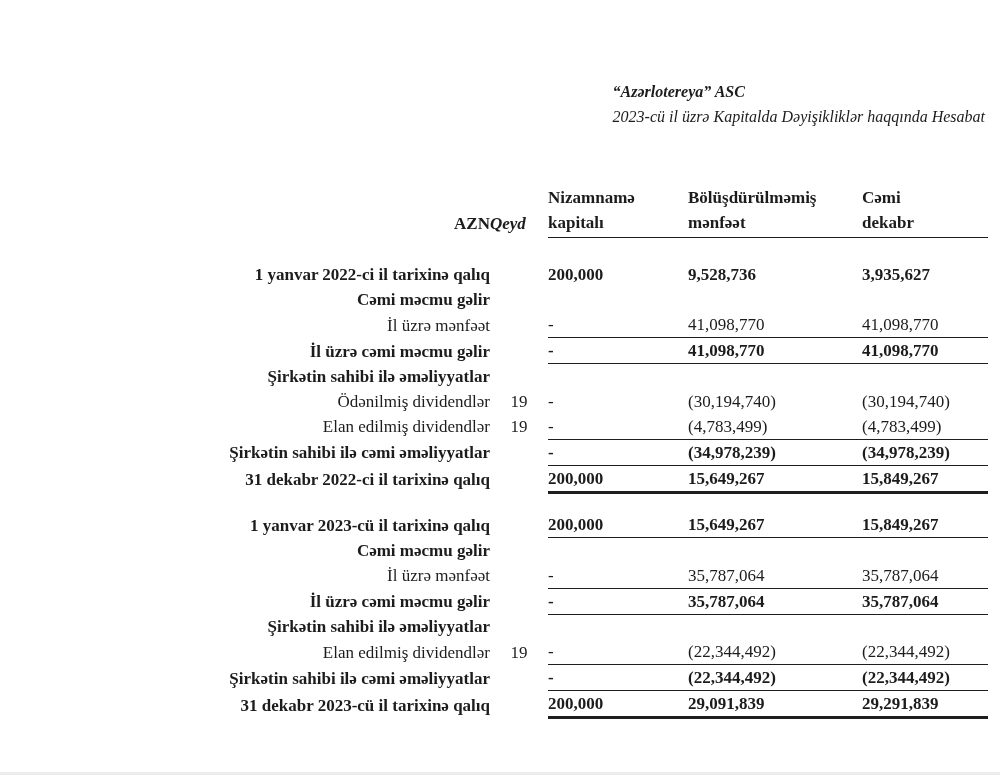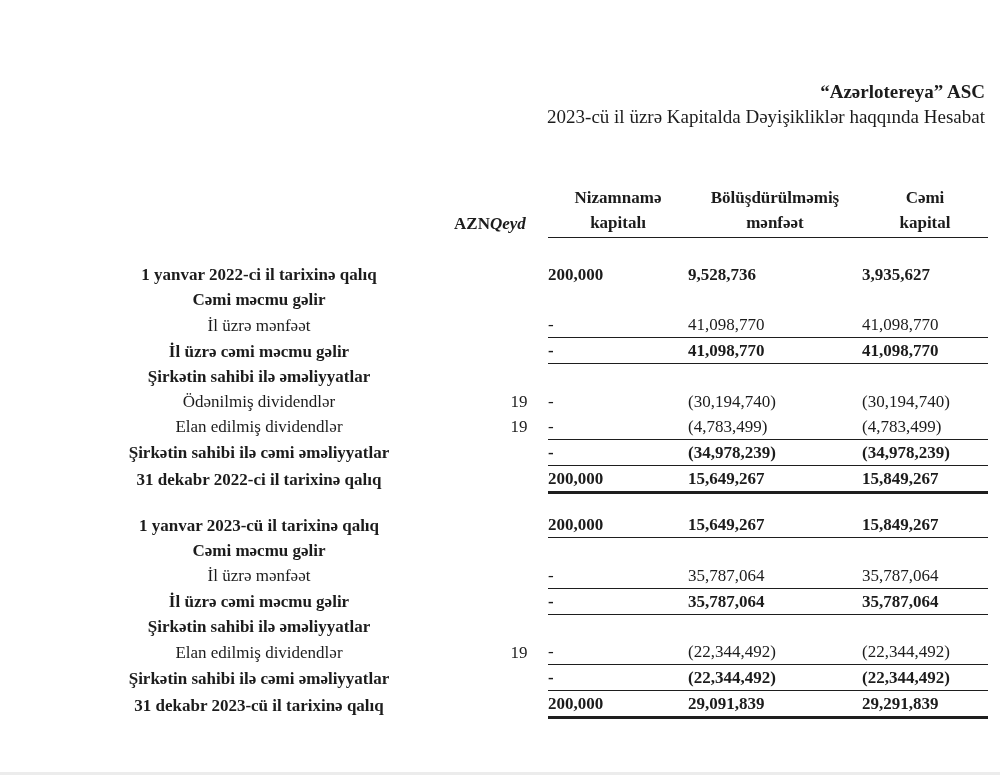--- a/index.html
+++ b/index.html
@@ -10,22 +10,22 @@
     position: relative;
   }
   body {
     font-family: "Liberation Serif", "DejaVu Serif", serif;
     color: var(--ink, #1c1c1c);
     -webkit-font-smoothing: antialiased;
   }
   .doc-header {
     position: absolute;
     top: 79px; right: 15px;
-    text-align: right;
-    font-size: 19px;
+    font-style: italic;
+    font-size: 16px;
     line-height: 25px;
     white-space: nowrap;
   }
   .doc-header .company { font-weight: bold; }
   table.equity {
     position: absolute;
     left: 28px; top: 185px;
     width: 960px;
     border-collapse: collapse;
     table-layout: fixed;
@@ -38,29 +38,29 @@
   col.c-num3  { width: 126px; }
   thead th {
     vertical-align: bottom;
     font-weight: bold;
     line-height: 25px;
     padding: 0 0 2px 0;
     white-space: nowrap;
   }
   thead th.lbl  { text-align: right; }
   thead th.note { text-align: left; font-style: italic; }
-  thead th.num  { text-align: center; border-bottom: 1.5px solid var(--rule, #1e1e1e); }
+  thead th.num  { text-align: left; border-bottom: 1.5px solid var(--rule, #1e1e1e); }
   tbody td {
     height: 25px;
     line-height: 25px;
     vertical-align: bottom;
     white-space: nowrap;
     padding: 0;
   }
-  tbody td.lbl  { text-align: center; }
+  tbody td.lbl  { text-align: right; }
   tbody td.note { text-align: center; }
   tbody td.num  { text-align: left; }
   tbody tr:first-child td { padding-top: 24px; }
   tr.bold td { font-weight: bold; }
   tr.line-thin  td.num { border-bottom: 1.5px solid var(--rule, #1e1e1e); }
   tr.line-thick td.num { border-bottom: 3px solid var(--rule, #1e1e1e); }
   tr.spacer td { height: 20px; padding: 0; }
   .scan-edge {
     position: absolute;
     left: 0; bottom: 0;
@@ -83,21 +83,21 @@
       <col class="c-num1">
       <col class="c-num2">
       <col class="c-num3">
   </colgroup>
   <thead>
     <tr>
       <th class="lbl">AZN</th>
       <th class="note">Qeyd</th>
       <th class="num"><span>Nizamnamə</span><br><span>kapitalı</span></th>
       <th class="num"><span>Bölüşdürülməmiş</span><br><span>mənfəət</span></th>
-      <th class="num"><span>Cəmi</span><br><span>kapital</span></th>
+      <th class="num"><span>Cəmi</span><br><span>dekabr</span></th>
     </tr>
   </thead>
   <tbody>
       <tr class="bold line-none">
         <td class="lbl">1 yanvar 2022-ci il tarixinə qalıq</td>
         <td class="note"></td>
         <td class="num">200,000</td>
         <td class="num">9,528,736</td>
         <td class="num">3,935,627</td>
       </tr>

